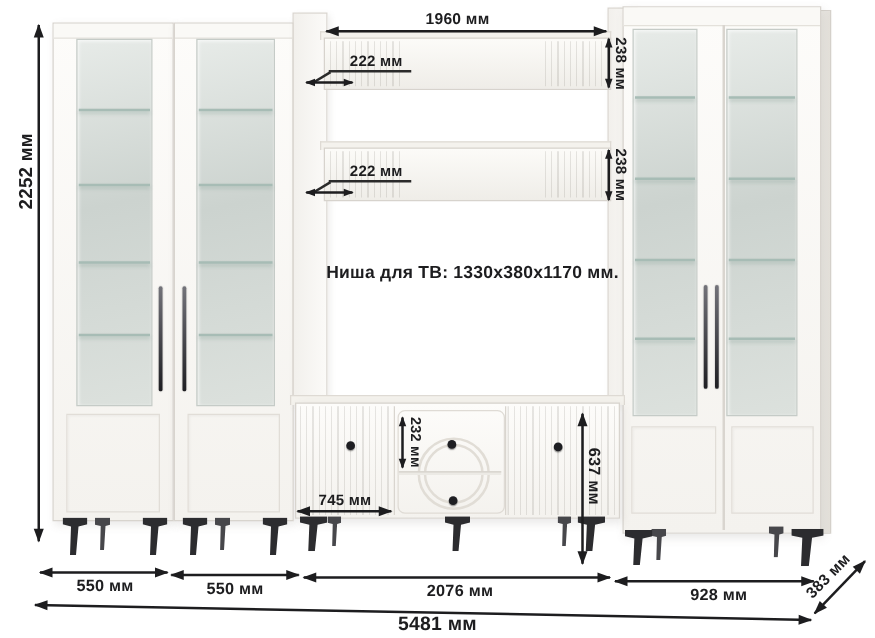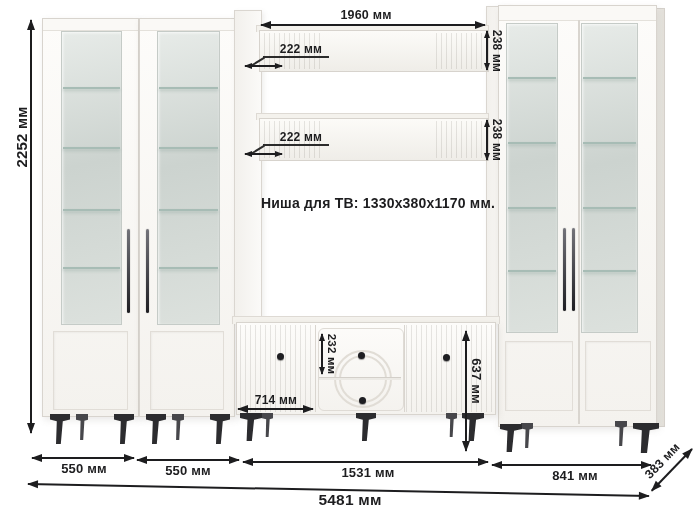--- a/index.html
+++ b/index.html
@@ -174,42 +174,42 @@
   <div class="dt cx f12" style="left:301px;top:42px">222 мм</div>
   <div class="leader" style="left:263px;top:56px;width:66px"></div>
   <div class="leader" style="left:249px;top:66px;width:18px;transform:rotate(-31deg);transform-origin:left center"></div>
   <div class="dh sm" style="left:245px;top:65px;width:37px"></div>
 
   <div class="dt cx f12" style="left:301px;top:130px">222 мм</div>
   <div class="leader" style="left:263px;top:144px;width:66px"></div>
   <div class="leader" style="left:249px;top:154px;width:18px;transform:rotate(-31deg);transform-origin:left center"></div>
   <div class="dh sm" style="left:245px;top:153px;width:37px"></div>
 
-  <div class="dt cx" style="left:378px;top:195px;font-size:14px">Ниша для ТВ: 1330x380x1170 мм.</div>
+  <div class="dt cx" style="left:378px;top:209px;font-size:14px">Ниша для ТВ: 1330x380x1170 мм.</div>
 
   <div class="dv sm" style="left:321px;top:334px;height:40px"></div>
   <div class="dt rot f11" style="left:332px;top:354px">232 мм</div>
 
-  <div class="dt cx f12" style="left:276px;top:393px">714 мм</div>
+  <div class="dt cx f12" style="left:276px;top:393px">745 мм</div>
   <div class="dh" style="left:238px;top:408px;width:75px"></div>
 
   <div class="dv" style="left:465px;top:331px;height:120px"></div>
   <div class="dt rot" style="left:476px;top:381px">637 мм</div>
 
   <div class="dh" style="left:32px;top:457px;width:102px"></div>
   <div class="dt cx" style="left:84px;top:461px">550 мм</div>
 
   <div class="dh" style="left:137px;top:459px;width:102px"></div>
   <div class="dt cx" style="left:188px;top:463px">550 мм</div>
 
   <div class="dh" style="left:243px;top:461px;width:245px"></div>
-  <div class="dt cx" style="left:368px;top:465px">1531 мм</div>
+  <div class="dt cx" style="left:368px;top:465px">2076 мм</div>
 
   <div class="dh" style="left:492px;top:464px;width:159px"></div>
-  <div class="dt cx" style="left:575px;top:468px">841 мм</div>
+  <div class="dt cx" style="left:575px;top:468px">928 мм</div>
 
   <div class="dh" style="left:28px;top:483px;width:621px;transform:rotate(1.1deg);transform-origin:left center"></div>
   <div class="dt cx f155" style="left:350px;top:491px">5481 мм</div>
 
   <div class="diag383">
     <div class="dh"></div>
     <div class="dt cx f125">383 мм</div>
   </div>
 
 </div>

